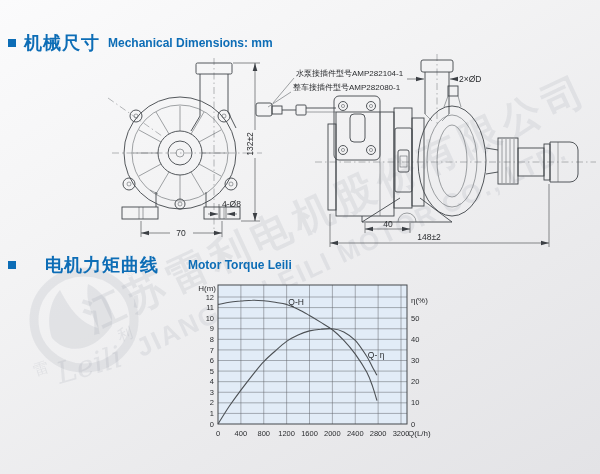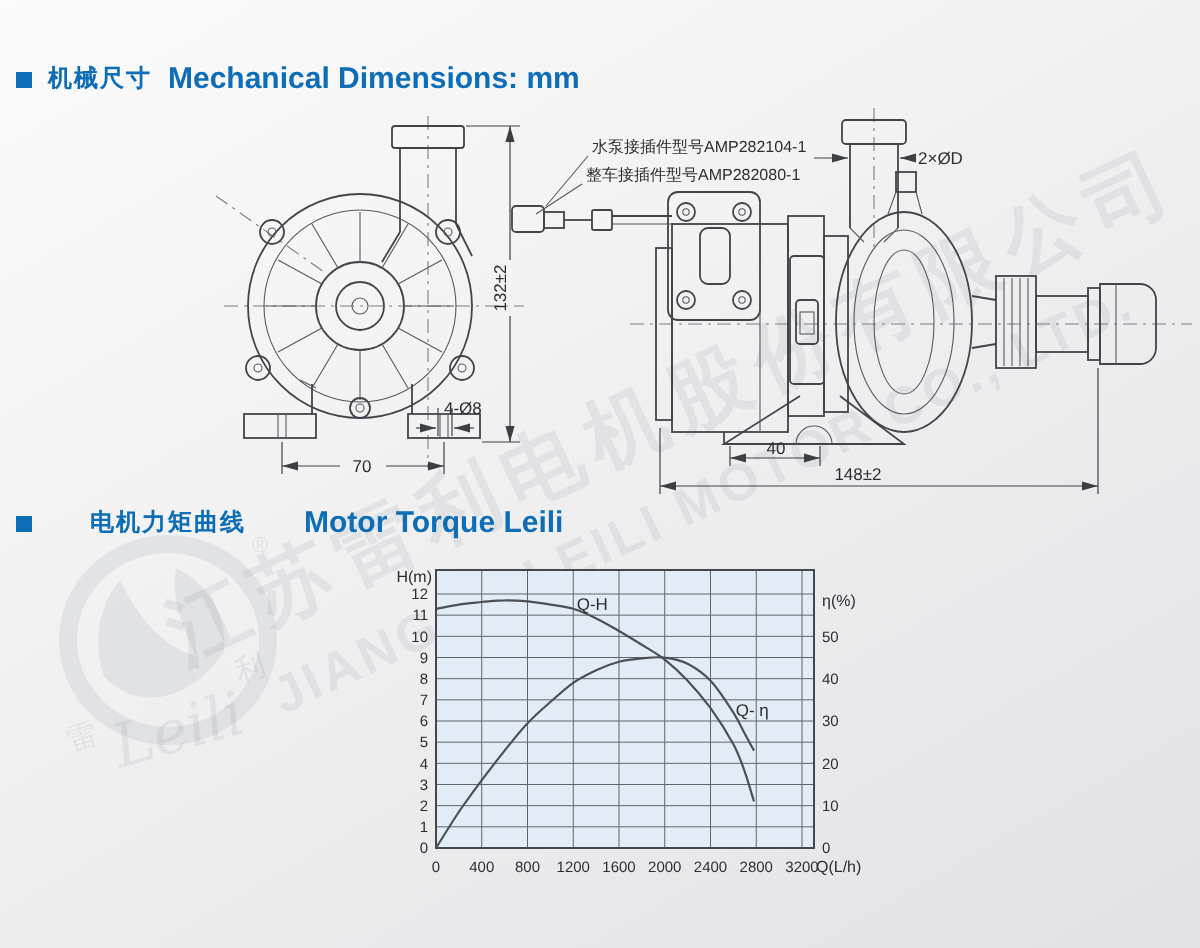--- a/index.html
+++ b/index.html
@@ -9,22 +9,22 @@
   .wm-layer{position:absolute;inset:0;pointer-events:none;}
   .wm-zh{position:absolute;left:86px;top:292px;transform:rotate(-25deg);transform-origin:0 50%;
     font-size:40px;font-weight:bold;letter-spacing:6px;white-space:nowrap;color:var(--wm);}
   .wm-en{position:absolute;left:138px;top:334px;transform:rotate(-25deg);transform-origin:0 50%;
     font-size:26px;font-weight:bold;letter-spacing:2px;white-space:nowrap;color:var(--wm);}
   .wm-logo{position:absolute;left:22px;top:262px;}
   .wm-stroke{stroke:var(--wm);fill:none;}
   .wm-fill{fill:var(--wm);}
   .section-header{position:absolute;display:flex;align-items:center;gap:8px;color:var(--accent);}
   .bullet{width:8px;height:8px;background:var(--accent);flex:none;}
-  .hdr-zh{font-size:12px;font-weight:bold;letter-spacing:1px;}
-  .hdr-en{font-size:15px;font-weight:bold;}
+  .hdr-zh{font-size:18px;font-weight:bold;letter-spacing:1px;}
+  .hdr-en{font-size:12px;font-weight:bold;}
   #drawings,#chart-svg{position:absolute;left:0;top:0;}
   #drawings text,#chart-svg text{font-family:"Liberation Sans","DejaVu Sans",sans-serif;fill:#2b2d30;}
   .ln{stroke:#41454a;stroke-width:0.9;fill:none;}
   .thin{stroke:#55595e;stroke-width:0.55;fill:none;}
   .dash{stroke:#7a7e83;stroke-width:0.55;fill:none;stroke-dasharray:7 3 1.5 3;}
   .dim{stroke:#3c4045;stroke-width:0.6;fill:none;}
   .dimtxt{font-size:8.5px;}
   .callout{font-size:8px;}
 </style>
 </head>

